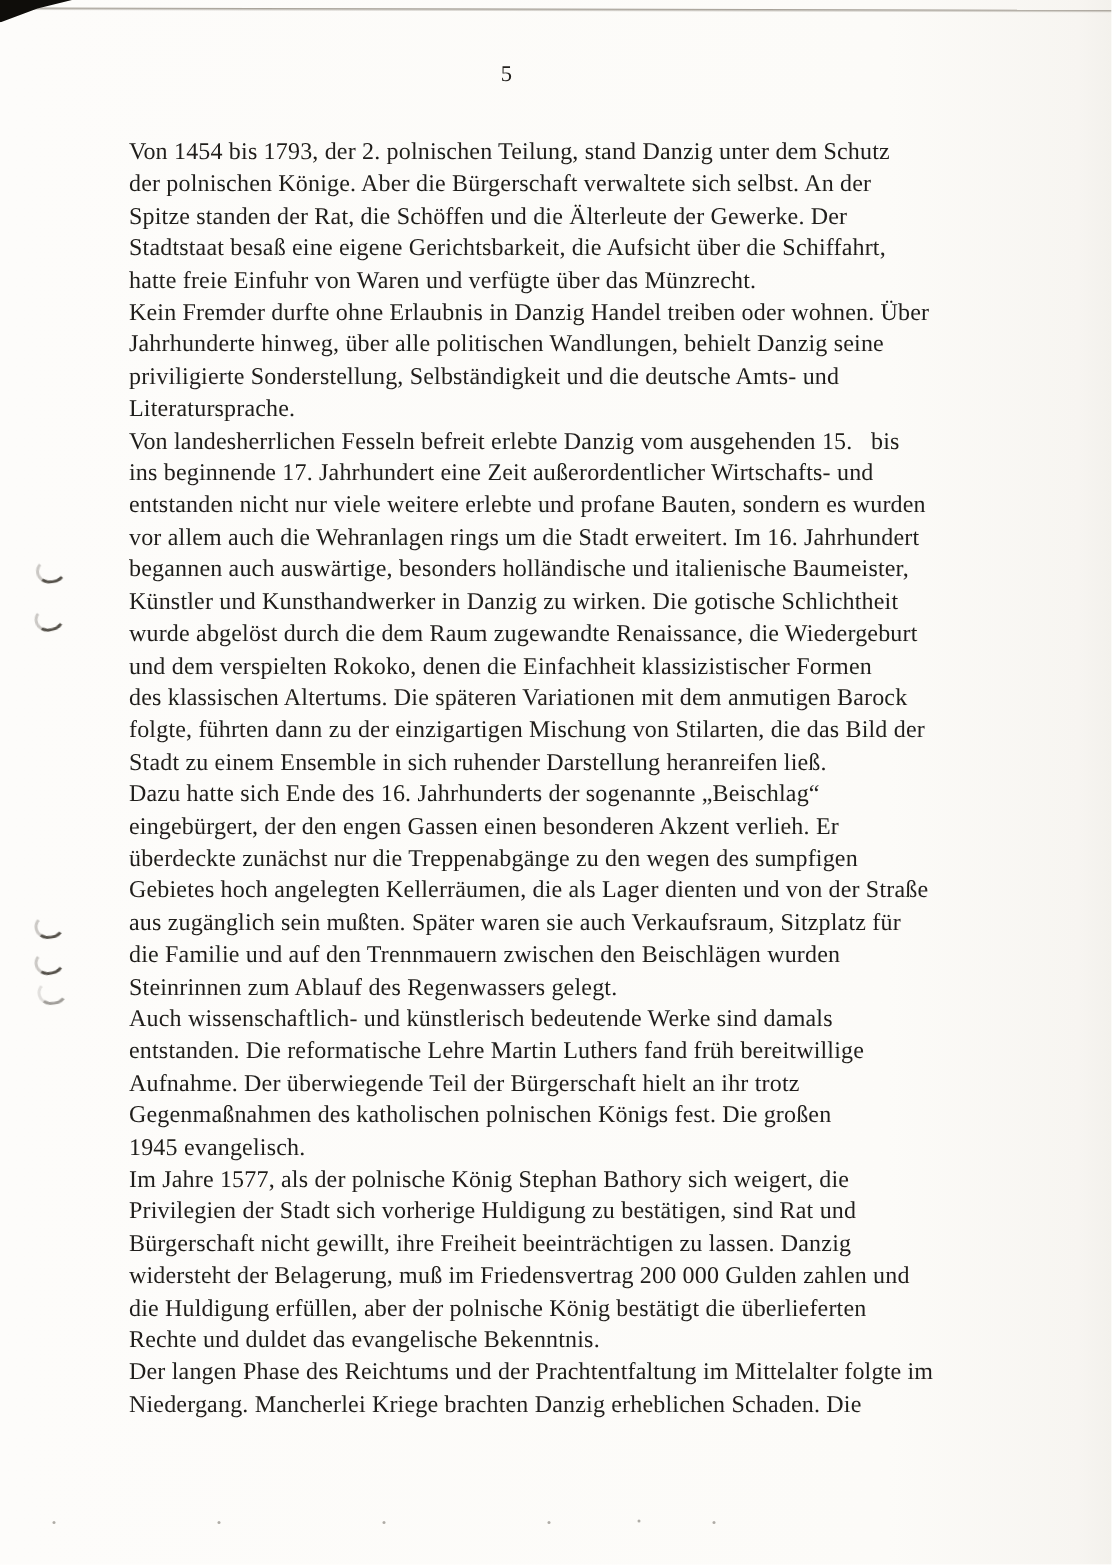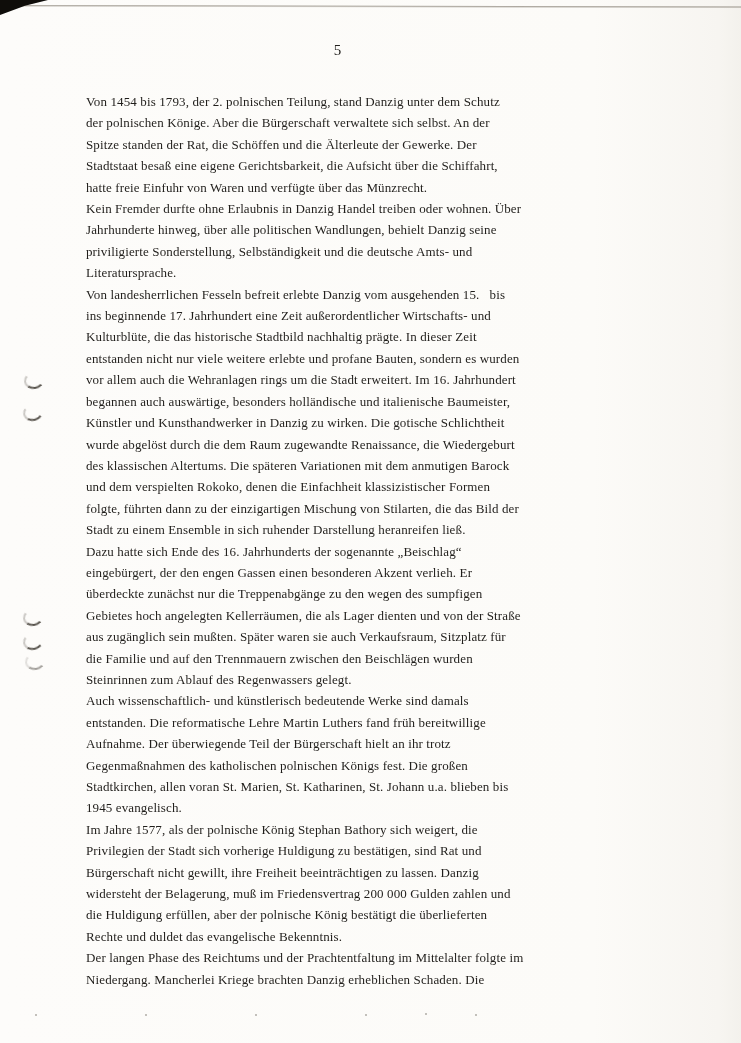--- a/index.html
+++ b/index.html
@@ -76,21 +76,21 @@
   }
   
   .text-block {
     position: absolute;
     top: 91px;
     left: 86px;
     width: 600px;
   }
   .text-block .line {
     white-space: pre;
-    font-size: 13px;
+    font-size: 16px;
     line-height: 21.4px;
     letter-spacing: 0.12px;
     color: #201e1b;
   }
   
   .speck {
     position: absolute;
     width: 2px;
     height: 2px;
     background: #85817a;
@@ -120,42 +120,40 @@
       <div class="line">der polnischen Könige. Aber die Bürgerschaft verwaltete sich selbst. An der</div>
       <div class="line">Spitze standen der Rat, die Schöffen und die Älterleute der Gewerke. Der</div>
       <div class="line">Stadtstaat besaß eine eigene Gerichtsbarkeit, die Aufsicht über die Schiffahrt,</div>
       <div class="line">hatte freie Einfuhr von Waren und verfügte über das Münzrecht.</div>
       <div class="line">Kein Fremder durfte ohne Erlaubnis in Danzig Handel treiben oder wohnen. Über</div>
       <div class="line">Jahrhunderte hinweg, über alle politischen Wandlungen, behielt Danzig seine</div>
       <div class="line">priviligierte Sonderstellung, Selbständigkeit und die deutsche Amts- und</div>
       <div class="line">Literatursprache.</div>
       <div class="line">Von landesherrlichen Fesseln befreit erlebte Danzig vom ausgehenden 15.   bis</div>
       <div class="line">ins beginnende 17. Jahrhundert eine Zeit außerordentlicher Wirtschafts- und</div>
-      <div class="line">Kulturblüte, die das historische Stadtbild nachhaltig prägte. In dieser Zeit</div>
       <div class="line">entstanden nicht nur viele weitere erlebte und profane Bauten, sondern es wurden</div>
       <div class="line">vor allem auch die Wehranlagen rings um die Stadt erweitert. Im 16. Jahrhundert</div>
       <div class="line">begannen auch auswärtige, besonders holländische und italienische Baumeister,</div>
       <div class="line">Künstler und Kunsthandwerker in Danzig zu wirken. Die gotische Schlichtheit</div>
       <div class="line">wurde abgelöst durch die dem Raum zugewandte Renaissance, die Wiedergeburt</div>
+      <div class="line">und dem verspielten Rokoko, denen die Einfachheit klassizistischer Formen</div>
       <div class="line">des klassischen Altertums. Die späteren Variationen mit dem anmutigen Barock</div>
-      <div class="line">und dem verspielten Rokoko, denen die Einfachheit klassizistischer Formen</div>
       <div class="line">folgte, führten dann zu der einzigartigen Mischung von Stilarten, die das Bild der</div>
       <div class="line">Stadt zu einem Ensemble in sich ruhender Darstellung heranreifen ließ.</div>
       <div class="line">Dazu hatte sich Ende des 16. Jahrhunderts der sogenannte „Beischlag“</div>
       <div class="line">eingebürgert, der den engen Gassen einen besonderen Akzent verlieh. Er</div>
       <div class="line">überdeckte zunächst nur die Treppenabgänge zu den wegen des sumpfigen</div>
       <div class="line">Gebietes hoch angelegten Kellerräumen, die als Lager dienten und von der Straße</div>
       <div class="line">aus zugänglich sein mußten. Später waren sie auch Verkaufsraum, Sitzplatz für</div>
       <div class="line">die Familie und auf den Trennmauern zwischen den Beischlägen wurden</div>
       <div class="line">Steinrinnen zum Ablauf des Regenwassers gelegt.</div>
       <div class="line">Auch wissenschaftlich- und künstlerisch bedeutende Werke sind damals</div>
       <div class="line">entstanden. Die reformatische Lehre Martin Luthers fand früh bereitwillige</div>
       <div class="line">Aufnahme. Der überwiegende Teil der Bürgerschaft hielt an ihr trotz</div>
       <div class="line">Gegenmaßnahmen des katholischen polnischen Königs fest. Die großen</div>
-      <div class="line">Stadtkirchen, allen voran St. Marien, St. Katharinen, St. Johann u.a. blieben bis</div>
       <div class="line">1945 evangelisch.</div>
       <div class="line">Im Jahre 1577, als der polnische König Stephan Bathory sich weigert, die</div>
       <div class="line">Privilegien der Stadt sich vorherige Huldigung zu bestätigen, sind Rat und</div>
       <div class="line">Bürgerschaft nicht gewillt, ihre Freiheit beeinträchtigen zu lassen. Danzig</div>
       <div class="line">widersteht der Belagerung, muß im Friedensvertrag 200 000 Gulden zahlen und</div>
       <div class="line">die Huldigung erfüllen, aber der polnische König bestätigt die überlieferten</div>
       <div class="line">Rechte und duldet das evangelische Bekenntnis.</div>
       <div class="line">Der langen Phase des Reichtums und der Prachtentfaltung im Mittelalter folgte im</div>
       <div class="line">Niedergang. Mancherlei Kriege brachten Danzig erheblichen Schaden. Die</div>
     </div>

